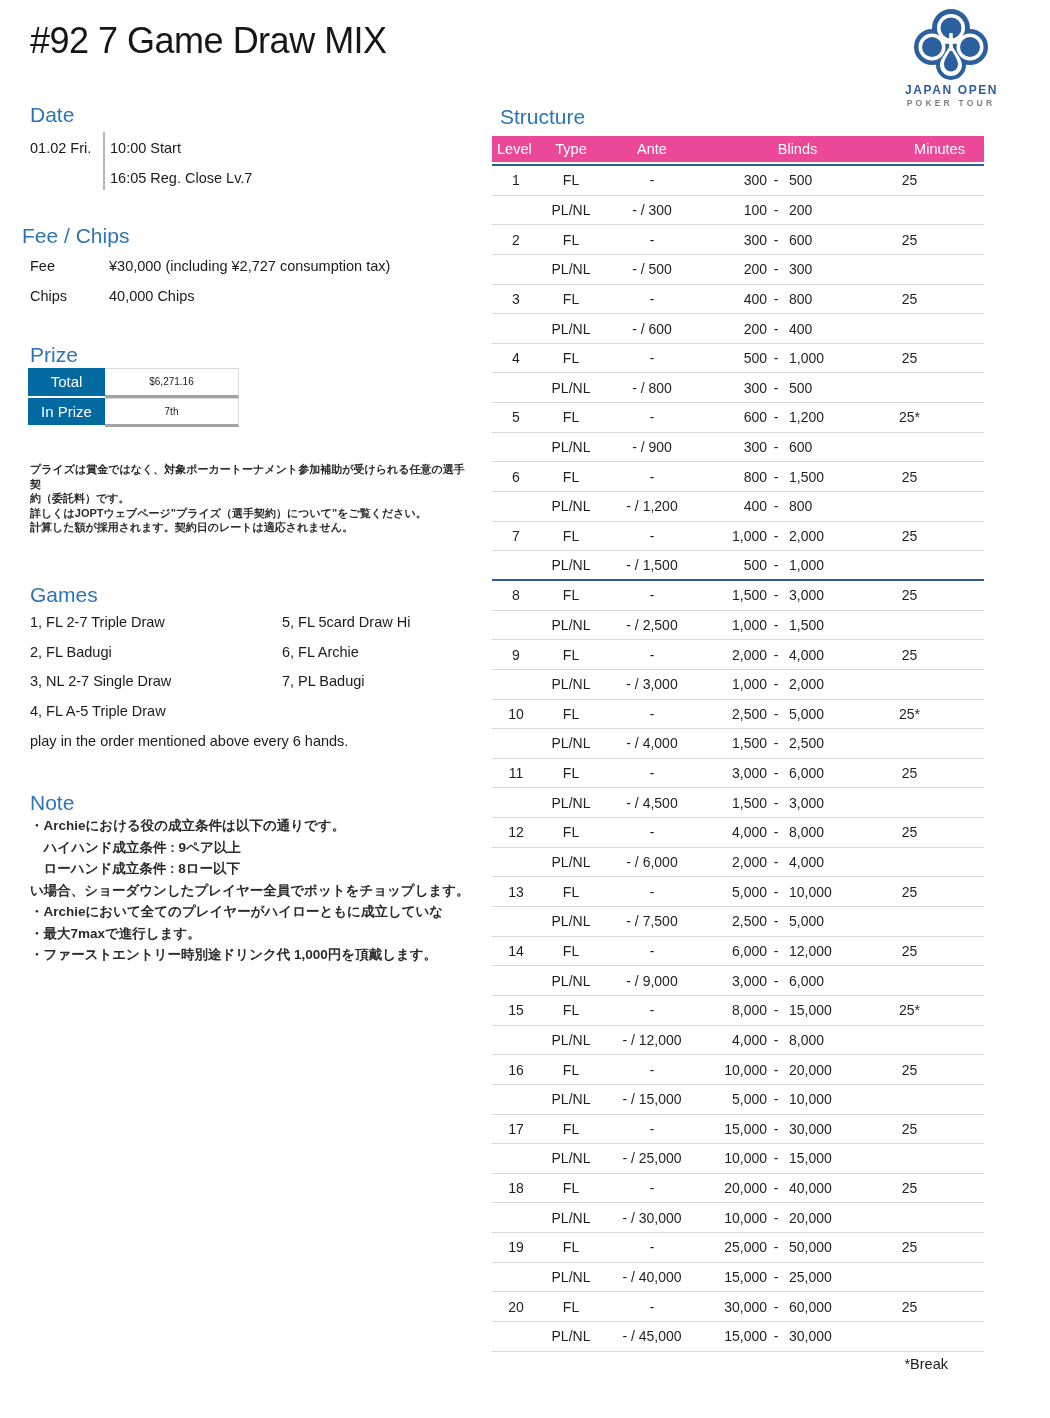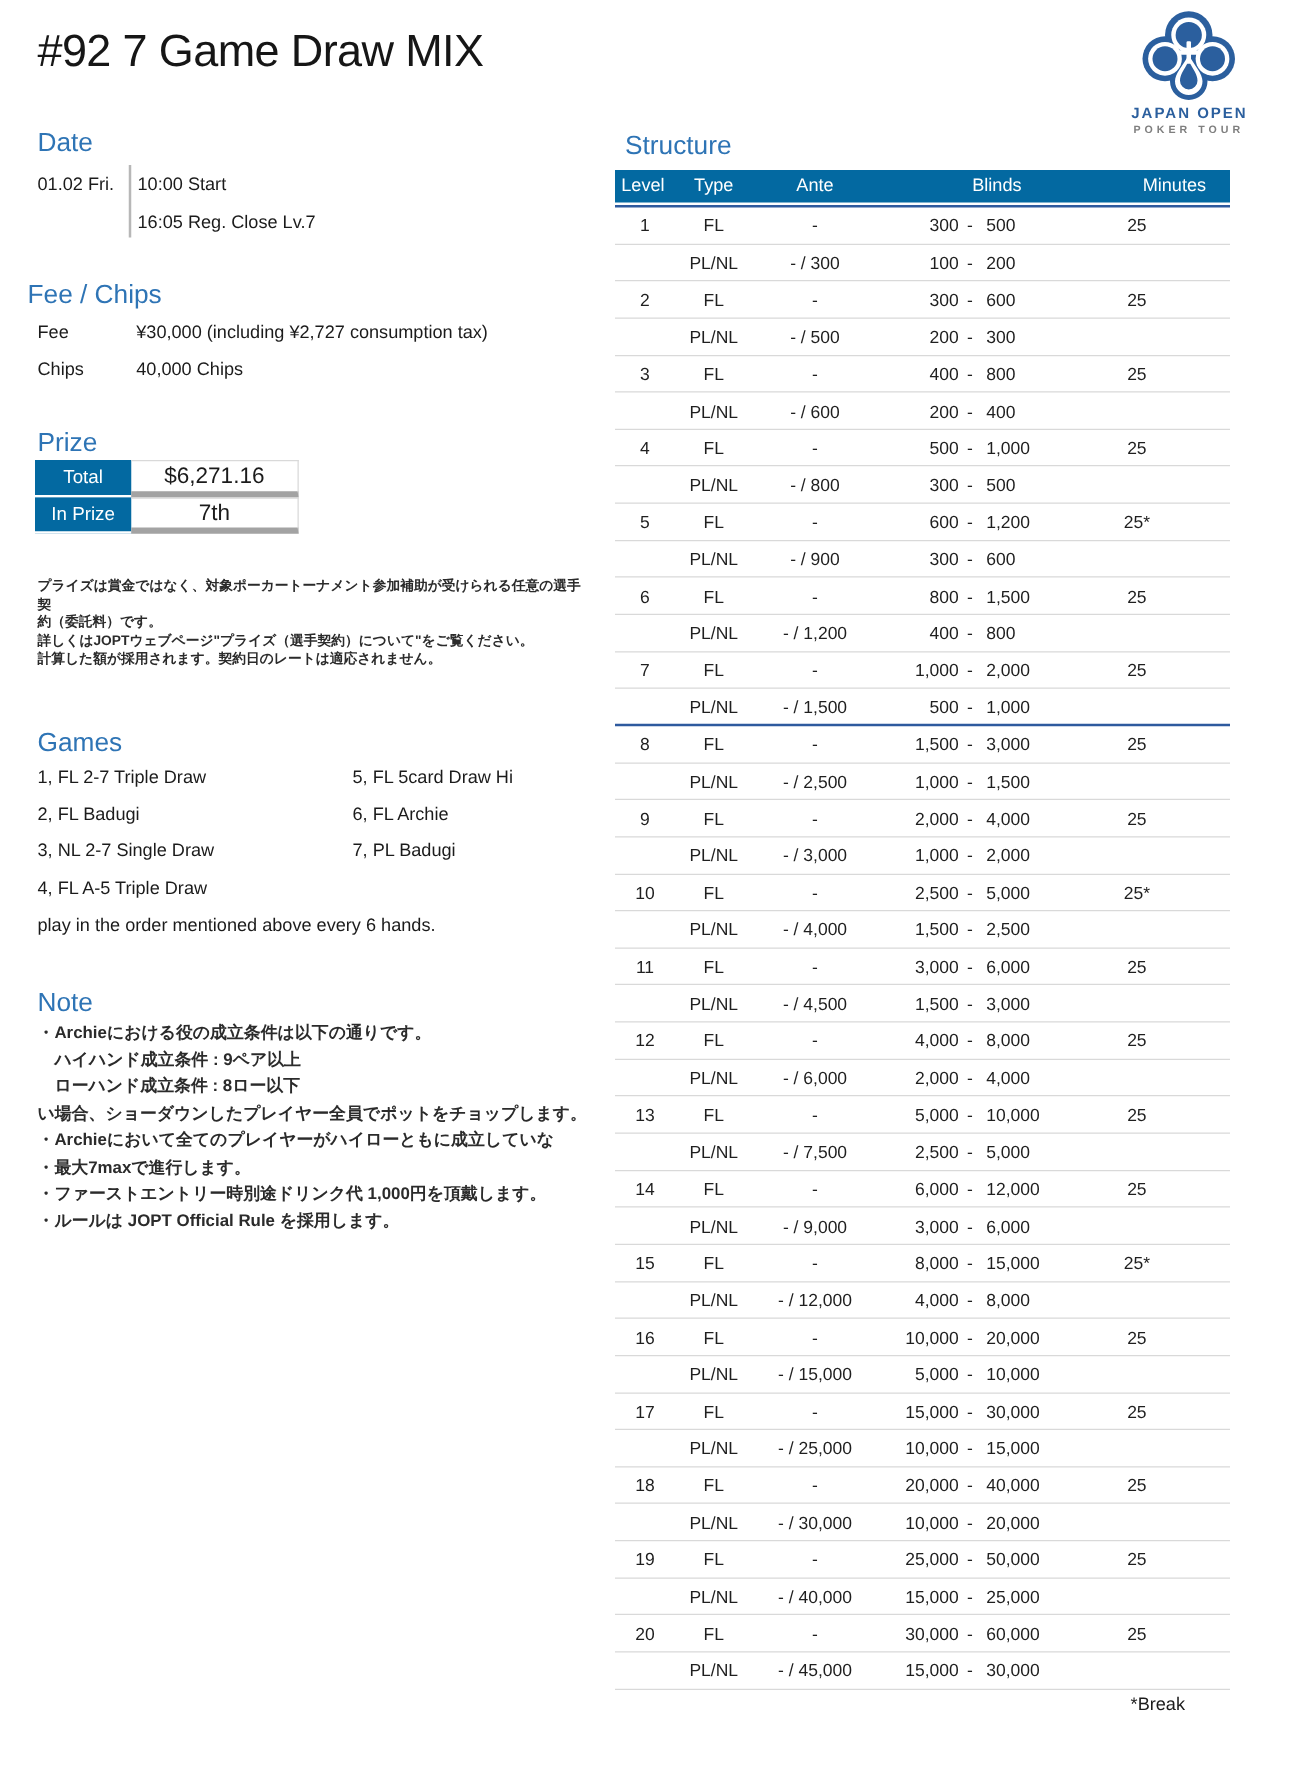--- a/index.html
+++ b/index.html
@@ -23,33 +23,33 @@
   .date-divider{left:103px;top:132px;width:2px;height:58px;background:#b7b7b7;}
 
   
   .fee-row{display:grid;grid-template-columns:79px auto;}
 
   
   .prize-table{left:28px;top:368px;width:211px;}
   .prize-row{display:grid;grid-template-columns:77px 134px;height:29.5px;}
   .prize-label{background:#0369a1;color:#fff;display:flex;align-items:center;justify-content:center;
     font-size:15px;border-bottom:2px solid #fff;}
-  .prize-value{display:flex;align-items:center;justify-content:center;font-size:18px;
-    border-top:1px solid #d9d9d9;border-right:1px solid #d9d9d9;border-bottom:5px solid #a3a3a3;}
+  .prize-value{display:flex;align-items:center;justify-content:center;font-size:10px;
+    border-top:1px solid #d9d9d9;border-right:1px solid #d9d9d9;border-bottom:3px solid #a3a3a3;}
 
   .disc{left:30px;top:462px;width:445px;font-size:11px;line-height:14.6px;}
   .note-lines{left:30px;top:815px;width:460px;font-size:13.5px;line-height:21.5px;}
 
   .games-col{width:205px;}
   .games-col div{height:29.5px;}
 
   
   .s-table{left:492px;top:136px;width:492px;}
   .shead{display:grid;grid-template-columns:48px 62px 100px 65px 18px 80px 119px;
-    background:#0369a1;color:#fff;height:26px;align-items:center;font-size:14.5px;}
+    background:#ec4899;color:#fff;height:26px;align-items:center;font-size:14.5px;}
   .shead .c-level{padding-left:5px;}
   .shead .c-type,.shead .c-ante{text-align:center;}
   .shead .c-blinds{grid-column:4 / span 3;text-align:center;padding-left:28px;}
   .shead .c-min{text-align:center;padding-left:30px;}
   .s-underline{height:2px;background:#2E5A9E;margin-top:2px;}
   .srow{display:grid;grid-template-columns:48px 62px 100px 65px 18px 80px 119px;
     height:29.65px;align-items:center;font-size:14px;box-sizing:border-box;
     border-bottom:1px solid #d9d9d9;color:#1f1f1f;}
   .srow.divider{border-bottom:2px solid #2E5A9E;}
   .srow .c-level,.srow .c-type,.srow .c-ante,.srow .c-sep{text-align:center;}
@@ -146,21 +146,20 @@
 
   <div class="h" style="left:30px;top:791px;">Note</div>
   <div class="abs note-lines jp">
     <div>・Archieにおける役の成立条件は以下の通りです。</div>
     <div>　ハイハンド成立条件 : 9ペア以上</div>
     <div>　ローハンド成立条件 : 8ロー以下</div>
     <div>い場合、ショーダウンしたプレイヤー全員でポットをチョップします。</div>
     <div>・Archieにおいて全てのプレイヤーがハイローともに成立していな</div>
     <div>・最大7maxで進行します。</div>
     <div>・ファーストエントリー時別途ドリンク代 1,000円を頂戴します。</div>
-    <div>・ルールは JOPT Official Rule を採用します。</div>
   </div>
 
   <div class="h" style="left:500px;top:105px;">Structure</div>
   <div class="abs s-table">
     <div class="shead">
       <span class="c-level">Level</span>
       <span class="c-type">Type</span>
       <span class="c-ante">Ante</span>
       <span class="c-blinds">Blinds</span>
       <span class="c-min">Minutes</span>

